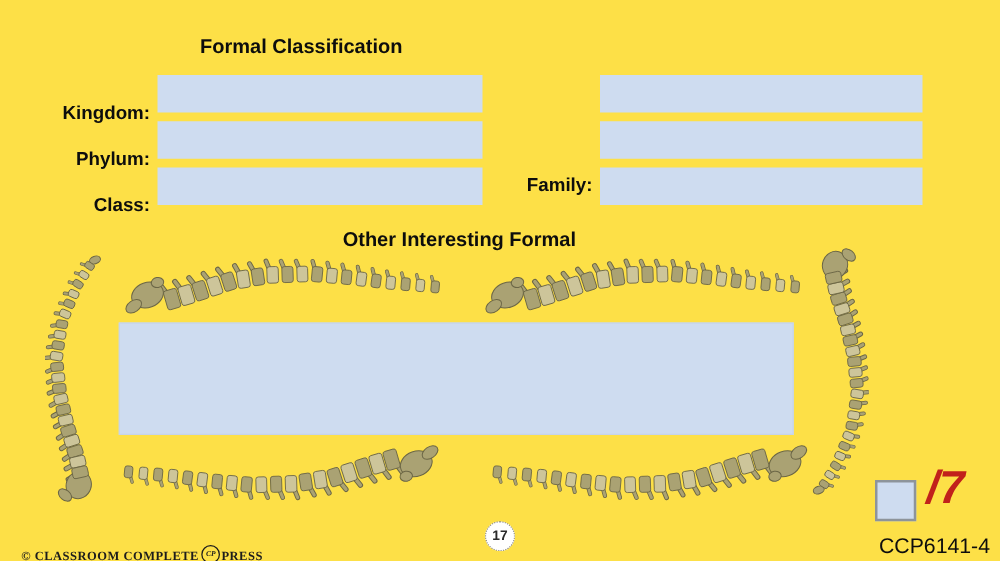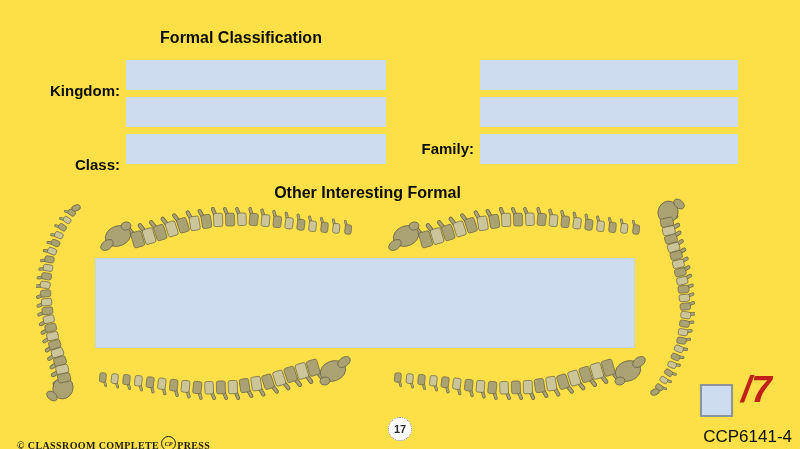--- a/index.html
+++ b/index.html
@@ -47,20 +47,21 @@
 </head>
 <body>
 
 <div class="page">
 
   <div class="heading heading-1">Formal Classification</div>
 
   <label class="lbl lbl-l r1">Kingdom:</label>
   <input class="fld fld-l r1" style="">
 
+  <label class="lbl lbl-l r2">Phylum:</label>
   <input class="fld fld-l r2" style="">
 
   <label class="lbl lbl-l r3">Class:</label>
   <input class="fld fld-l r3" style="">
 
   <input class="fld fld-r r1" style="">
 
   <input class="fld fld-r r2" style="">
 
   <label class="lbl lbl-r r3">Family:</label>

